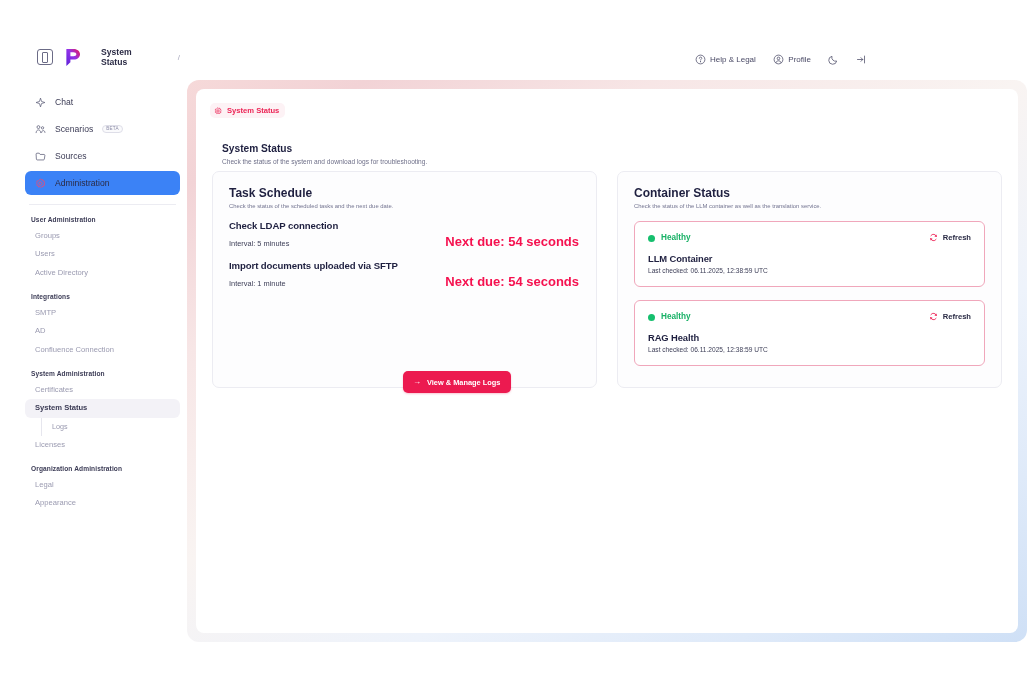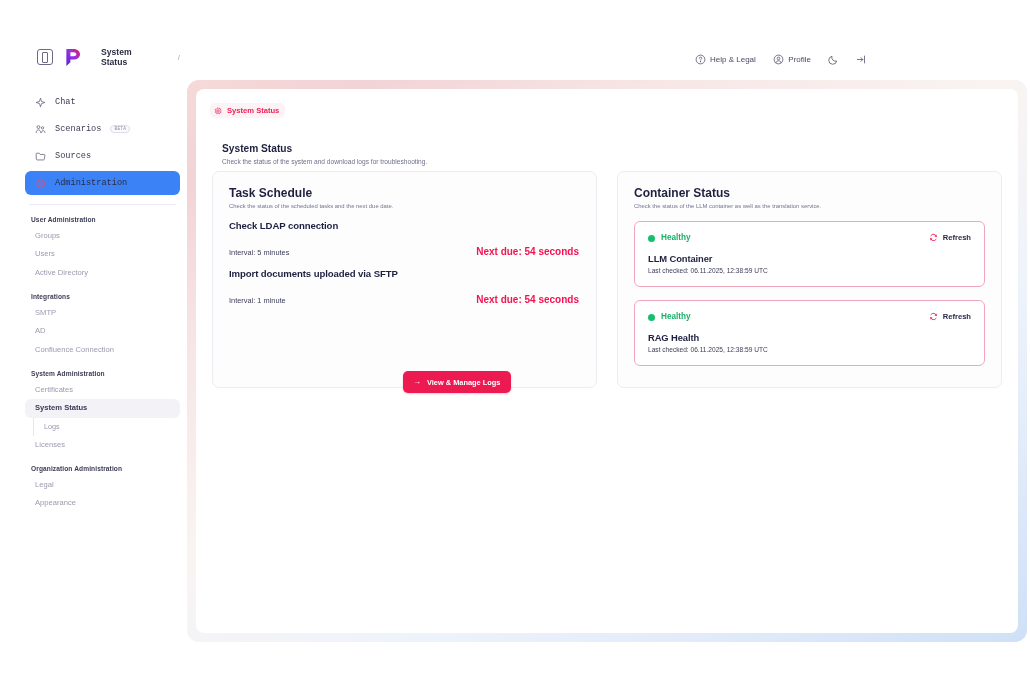--- a/index.html
+++ b/index.html
@@ -59,21 +59,20 @@
     display: flex; align-items: center;
     gap: 9px;
     height: 24px;
     padding: 0 10px;
     margin: 0 0 2px 0;
     border-radius: 6px;
     font-size: 8.6px;
     color: #3b3b55;
     cursor: pointer;
     position: relative;
-    font-family: Liberation Mono, monospace;
   }
   .nav-item .nv-icon { width: 11px; height: 11px; flex: 0 0 auto; display:block; }
   .nav-item.spaced { margin-bottom: 3px; }
   .nav-item.active {
     background: #3b82f6;
     color: #2b2b45;
   }
   .beta-badge {
     font-size: 4.6px;
     letter-spacing: 0.2px;
@@ -109,21 +108,21 @@
   }
   .nav-sub.current {
     background: #f3f2f7;
     color: #3b3b55;
     font-weight: bold;
   }
   .nav-sub-child {
     display: block;
     font-size: 7.2px;
     color: #9a9ab0;
-    margin-left: 8px;
+    margin-left: 16px;
     padding: 5px 10px;
     border-left: 1px solid #e6e6ee;
     cursor: pointer;
     line-height: 1.1;
   }
 
   
   .header-actions {
     position: absolute;
     right: 18px; top: 54px;
@@ -223,25 +222,24 @@
     font-weight: bold;
     color: #1f2040;
     letter-spacing: -0.1px;
   }
   .task-line {
     display: flex; align-items: baseline; justify-content: space-between;
     margin-top: 3px;
   }
   .task-interval { font-size: 7.4px; color: #3f4059; }
   .task-due {
-    font-size: 10px;
+    font-size: 13px;
     font-weight: bold;
     color: #f5114f;
     padding-right: 1px;
-    margin-top: 12px;
   }
 
   
   .btn-primary {
     position: absolute;
     left: 207px; top: 282px;
     display: inline-flex; align-items: center; gap: 6px;
     background: #ec1a50;
     color: #ffffff;
     border: none;

